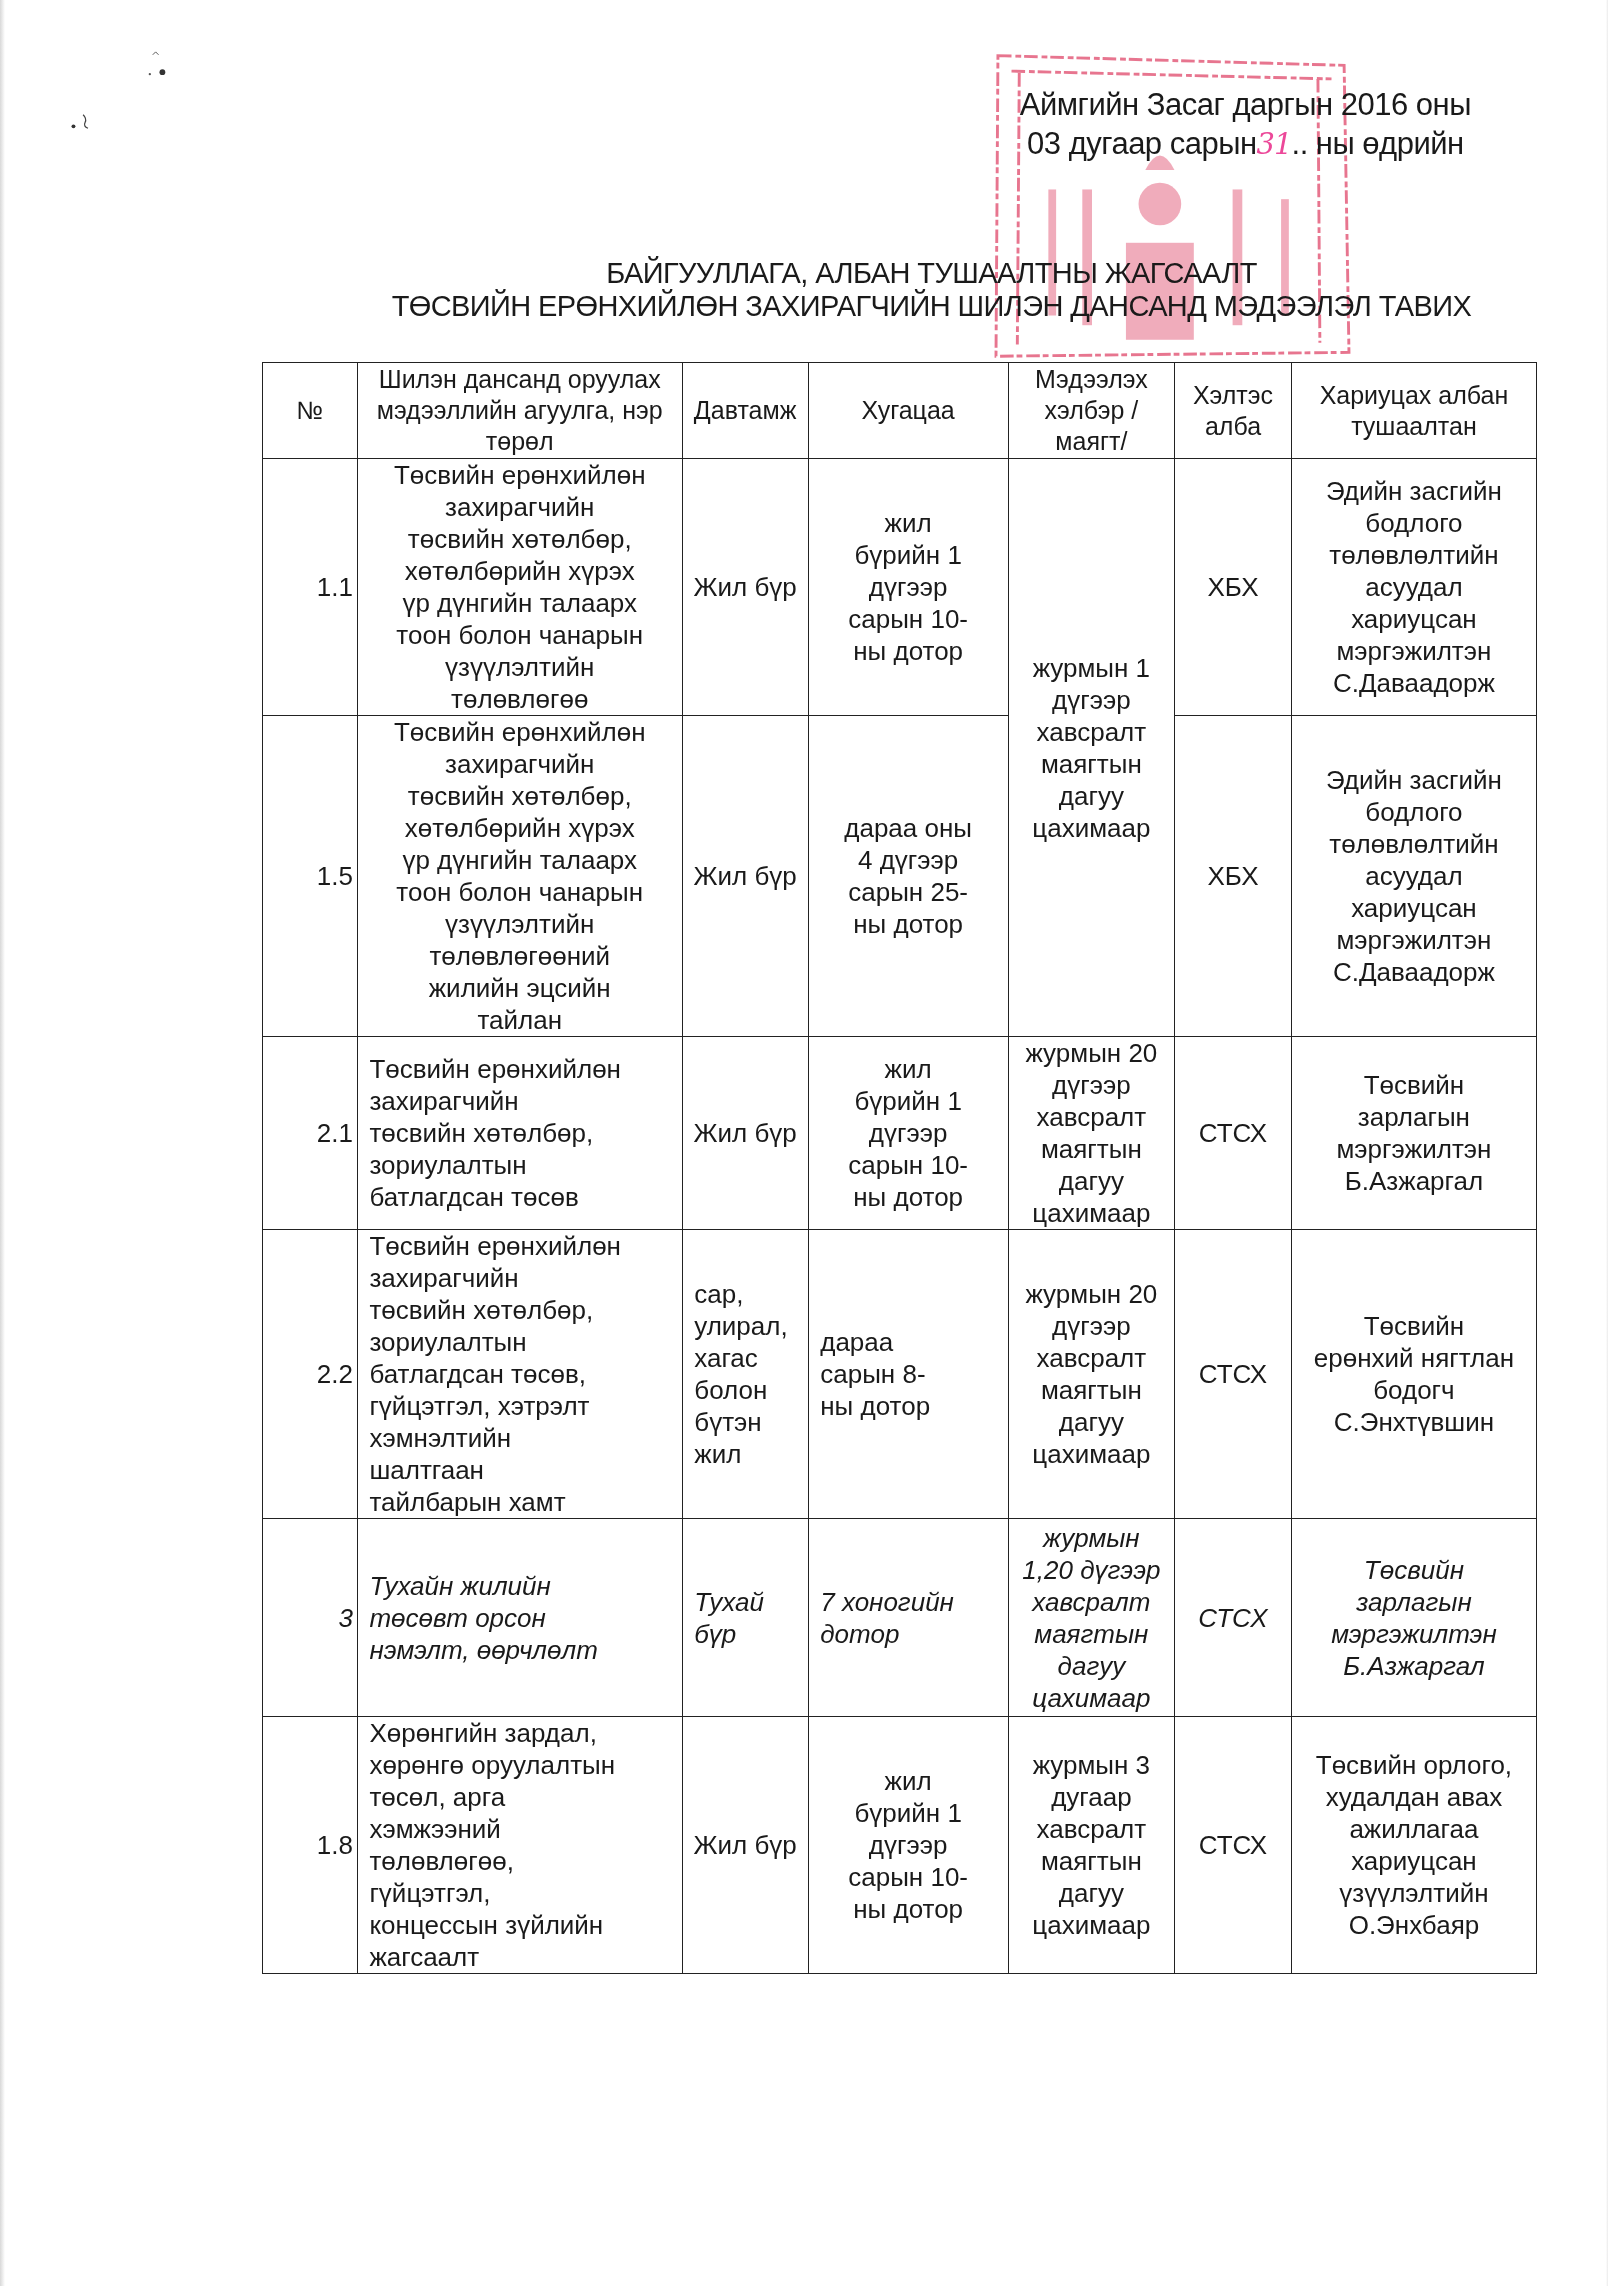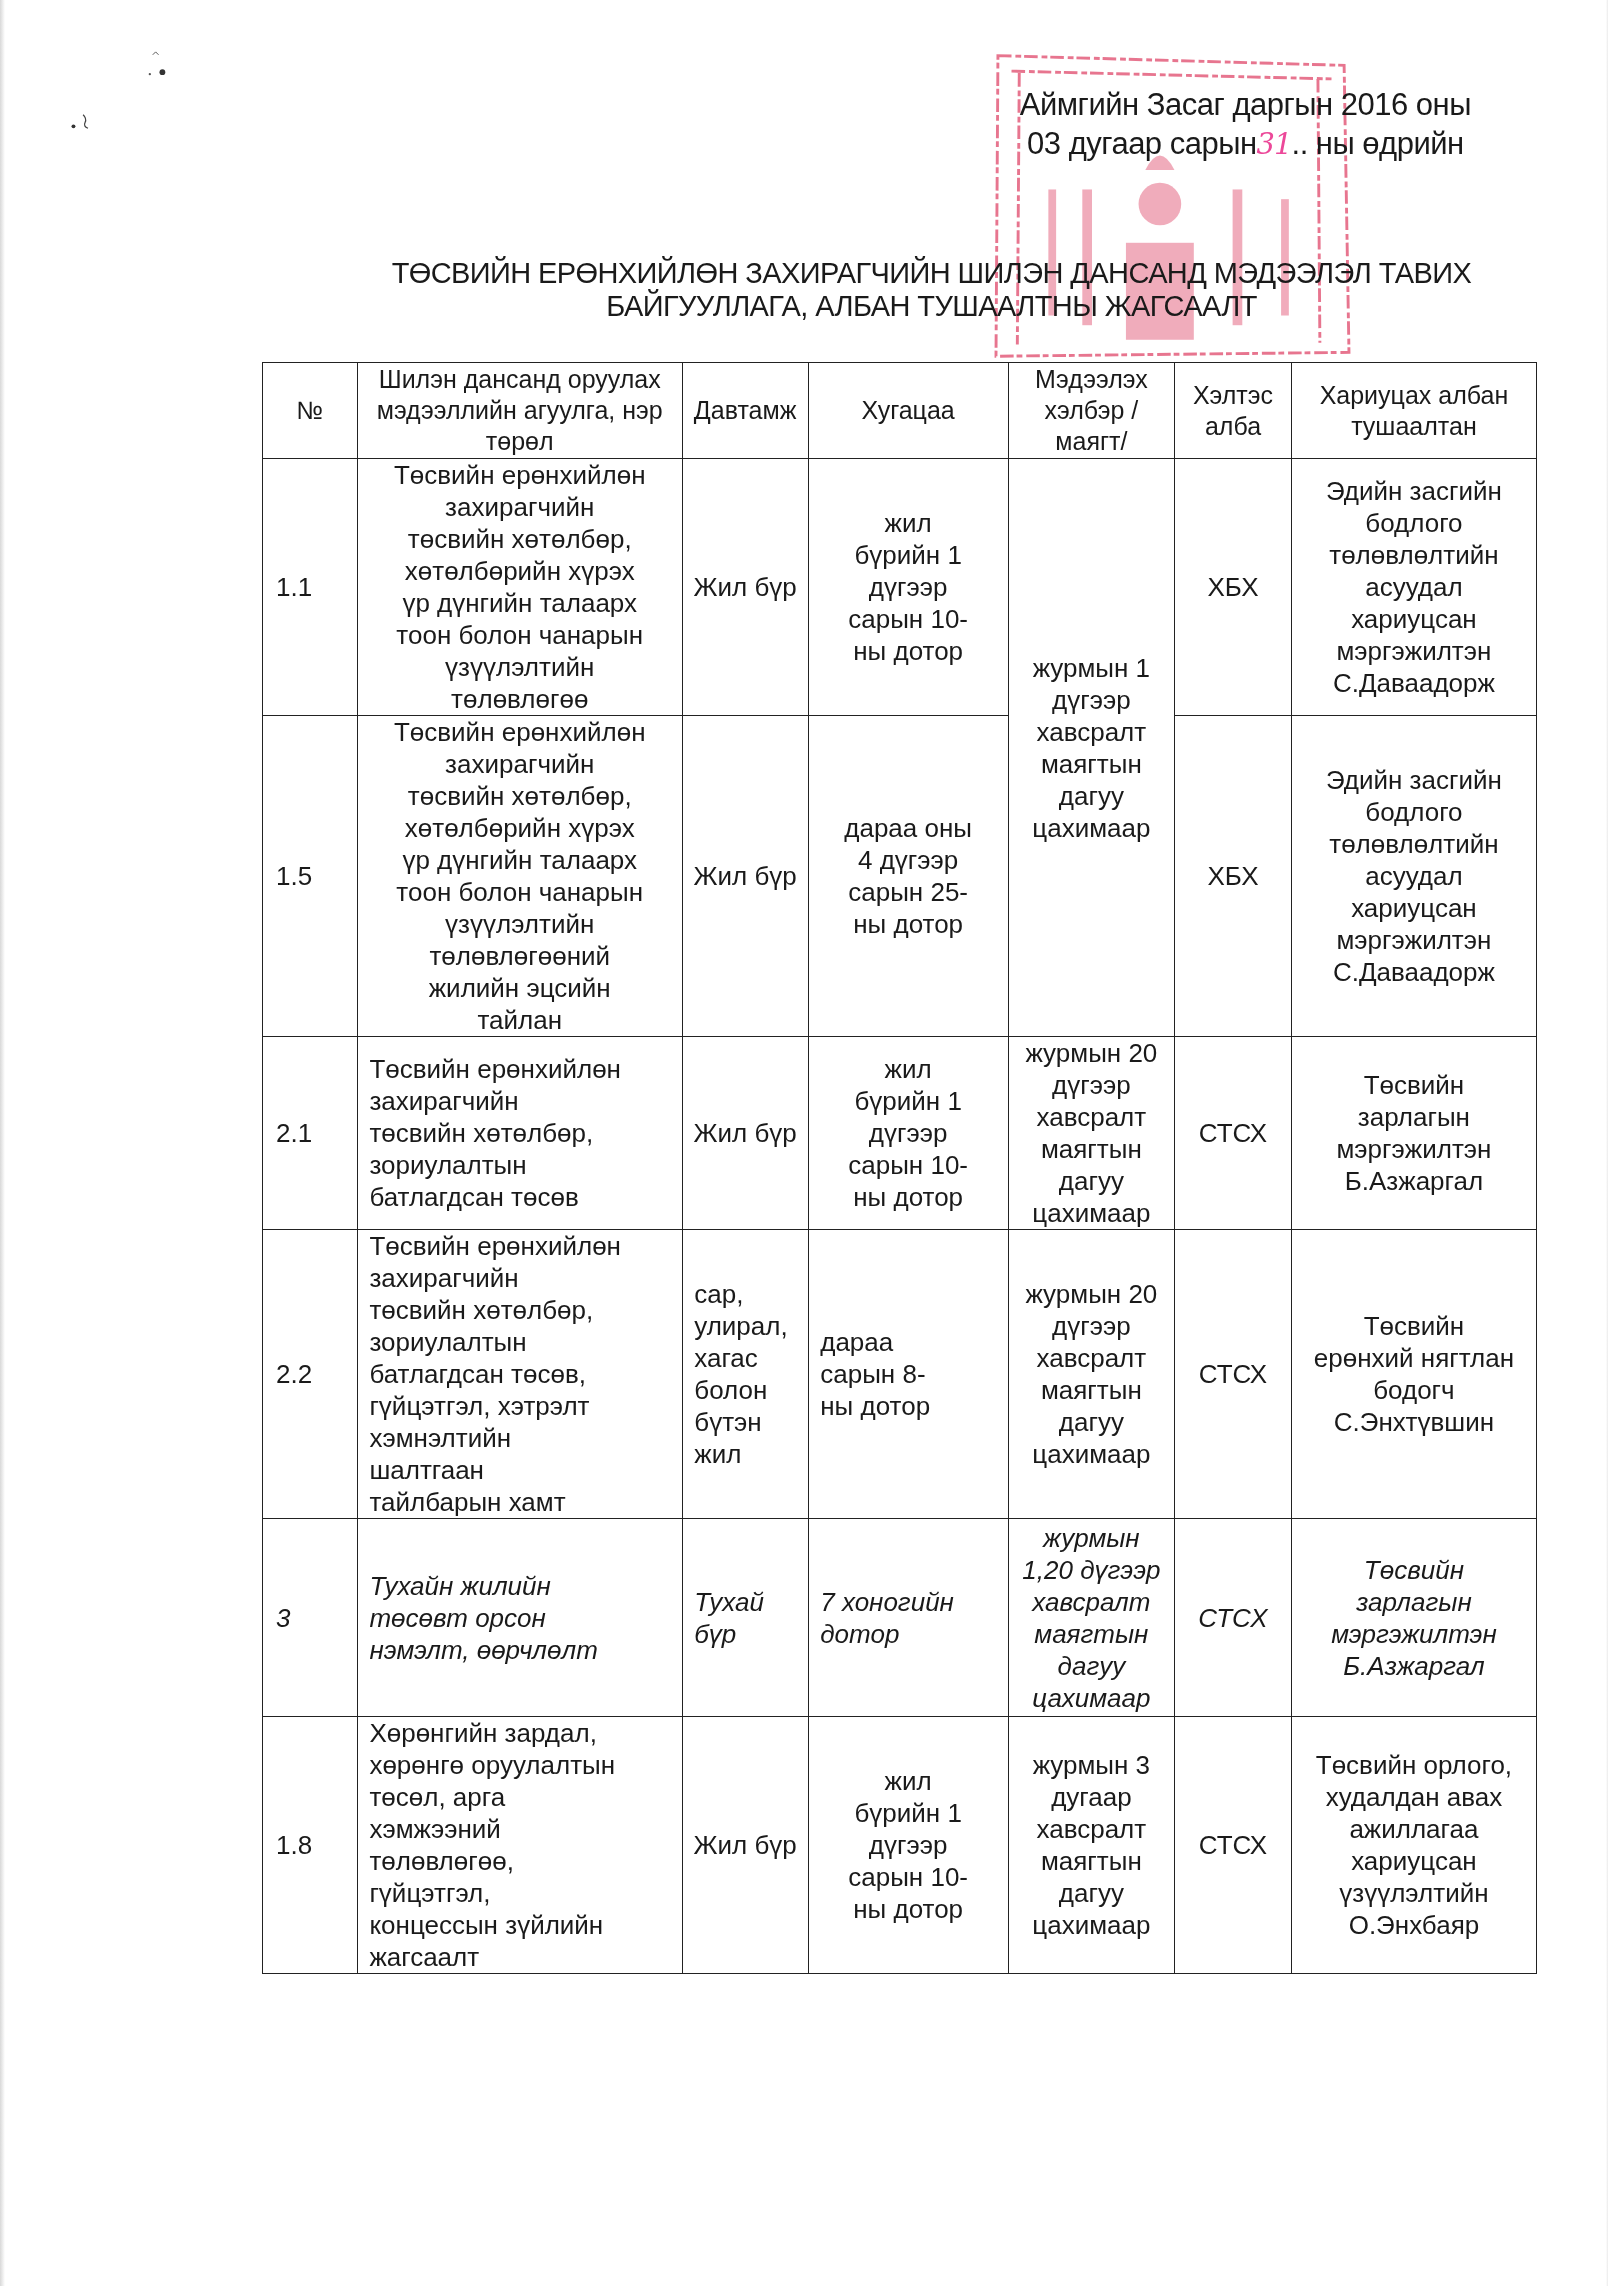--- a/index.html
+++ b/index.html
@@ -97,21 +97,21 @@
       vertical-align: middle;
       text-align: center;
       font-weight: normal;
     }
     .main-table th {
       height: 95px;
       font-size: 25px;
       line-height: 31px;
     }
     .main-table td.left { text-align: left; padding-left: 11.6px; }
-    .main-table td.num-cell { text-align: left; padding-left: 13px; }
+    .main-table td.num-cell { text-align: right; padding-left: 13px; }
     .main-table td span.cell-text { display: inline-block; white-space: pre-line; }
 
     col.c-no    { width: 82px; }
     col.c-desc  { width: 281px; }
     col.c-freq  { width: 109px; }
     col.c-time  { width: 173px; }
     col.c-form  { width: 144px; }
     col.c-unit  { width: 101px; }
     col.c-resp  { width: 212px; }
 
@@ -155,22 +155,22 @@
     </g>
   </svg>
 </div>
 
 <div class="annex">
   <span class="line">Аймгийн Засаг даргын 2016 оны</span>
   <span class="line"><span>03 дугаар сарын</span><span class="handwriting">31</span><span>.. ны өдрийн</span></span>
 </div>
 
 <div class="doc-title">
+  <span class="line">БАЙГУУЛЛАГА, АЛБАН ТУШААЛТНЫ ЖАГСААЛТ</span>
   <span class="line">ТӨСВИЙН ЕРӨНХИЙЛӨН ЗАХИРАГЧИЙН ШИЛЭН ДАНСАНД МЭДЭЭЛЭЛ ТАВИХ</span>
-  <span class="line">БАЙГУУЛЛАГА, АЛБАН ТУШААЛТНЫ ЖАГСААЛТ</span>
 </div>
 
 <table class="main-table">
   <colgroup>
     <col class="c-no">
       <col class="c-desc">
       <col class="c-freq">
       <col class="c-time">
       <col class="c-form">
       <col class="c-unit">

